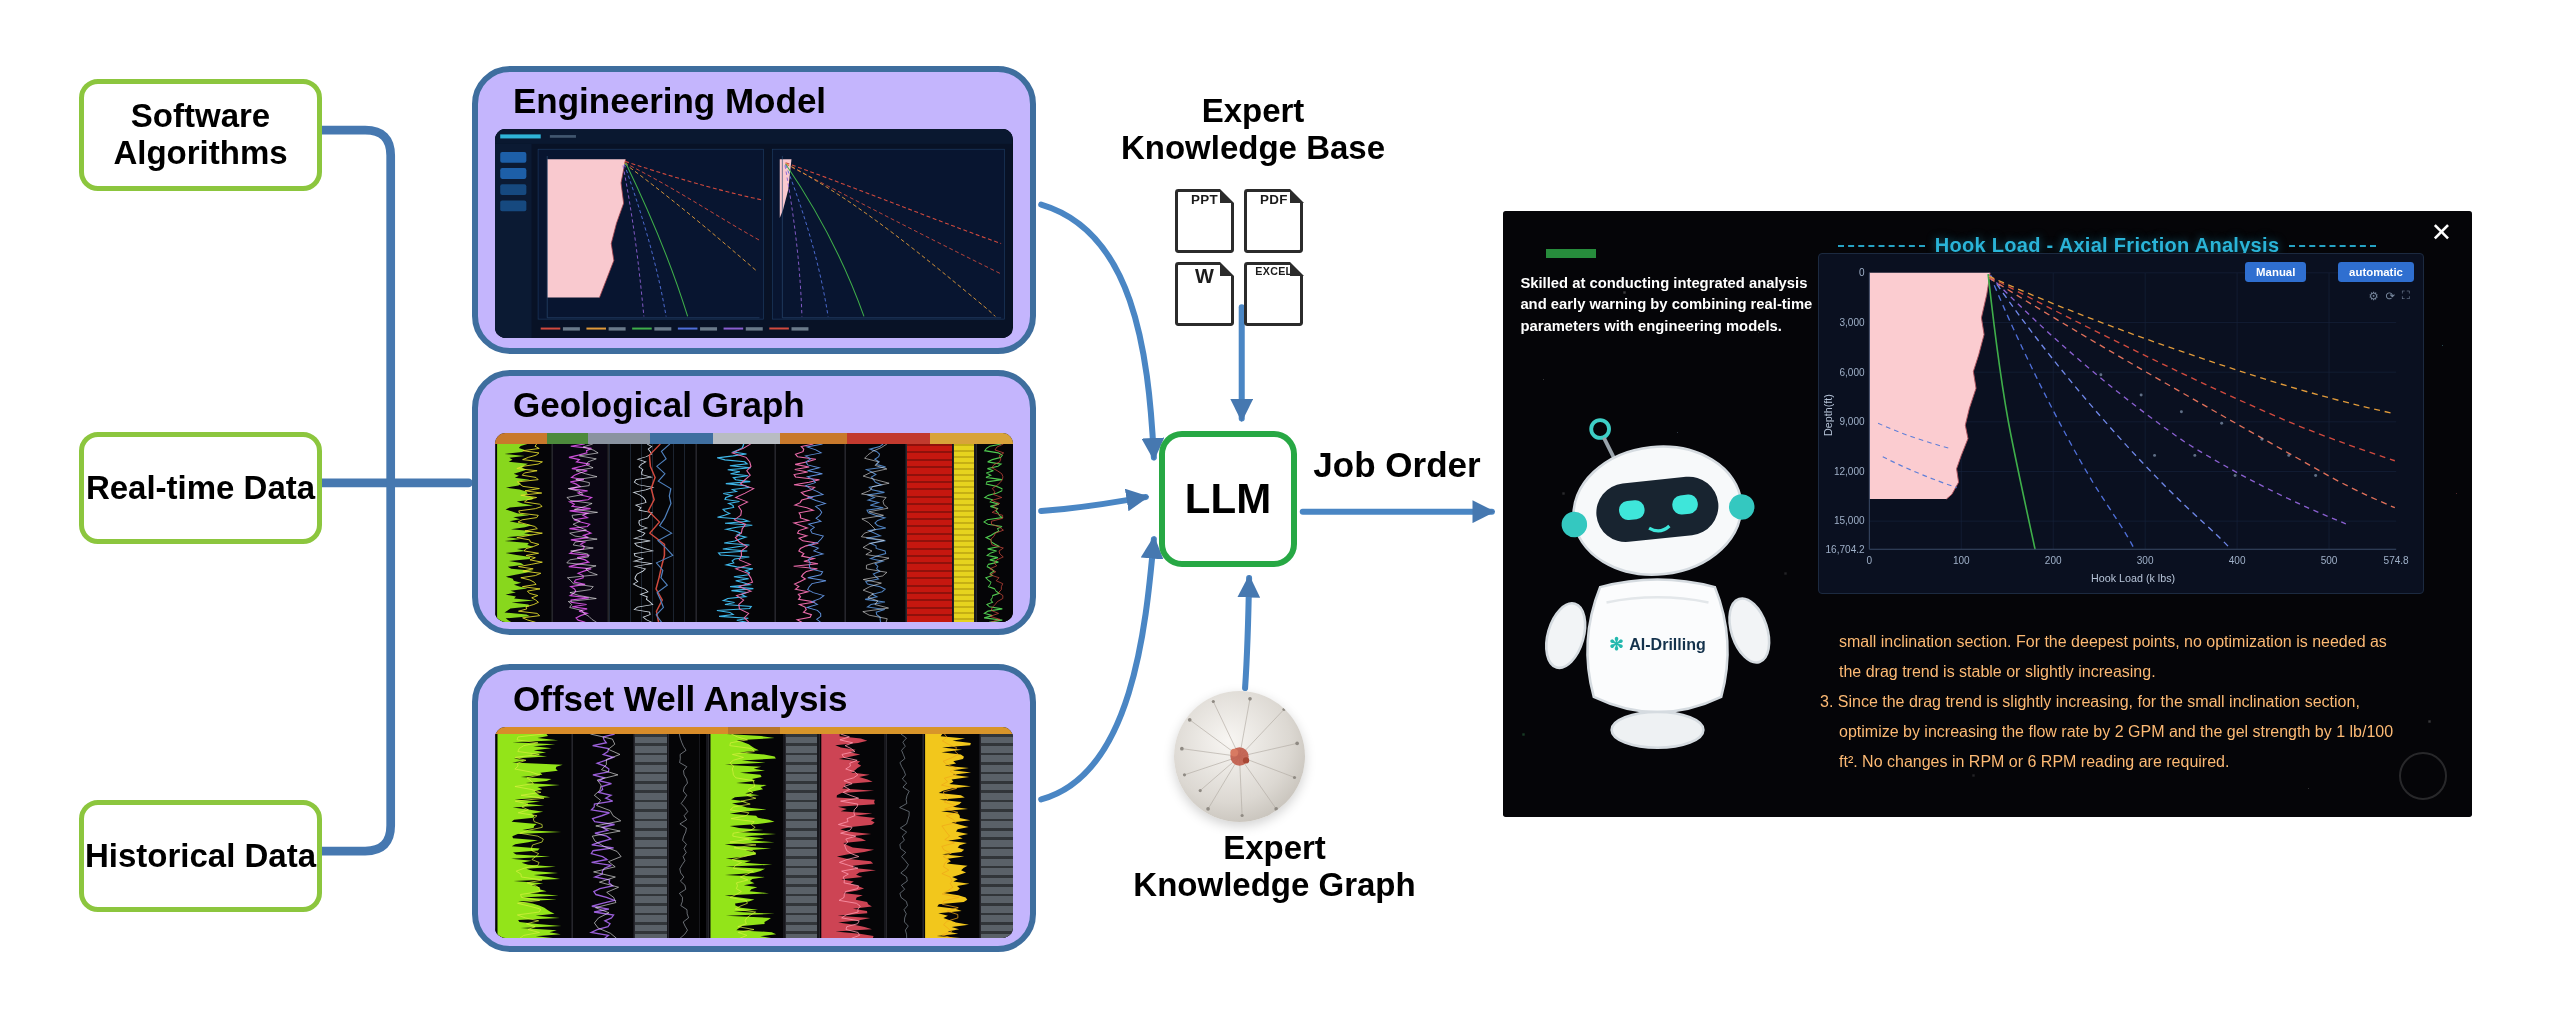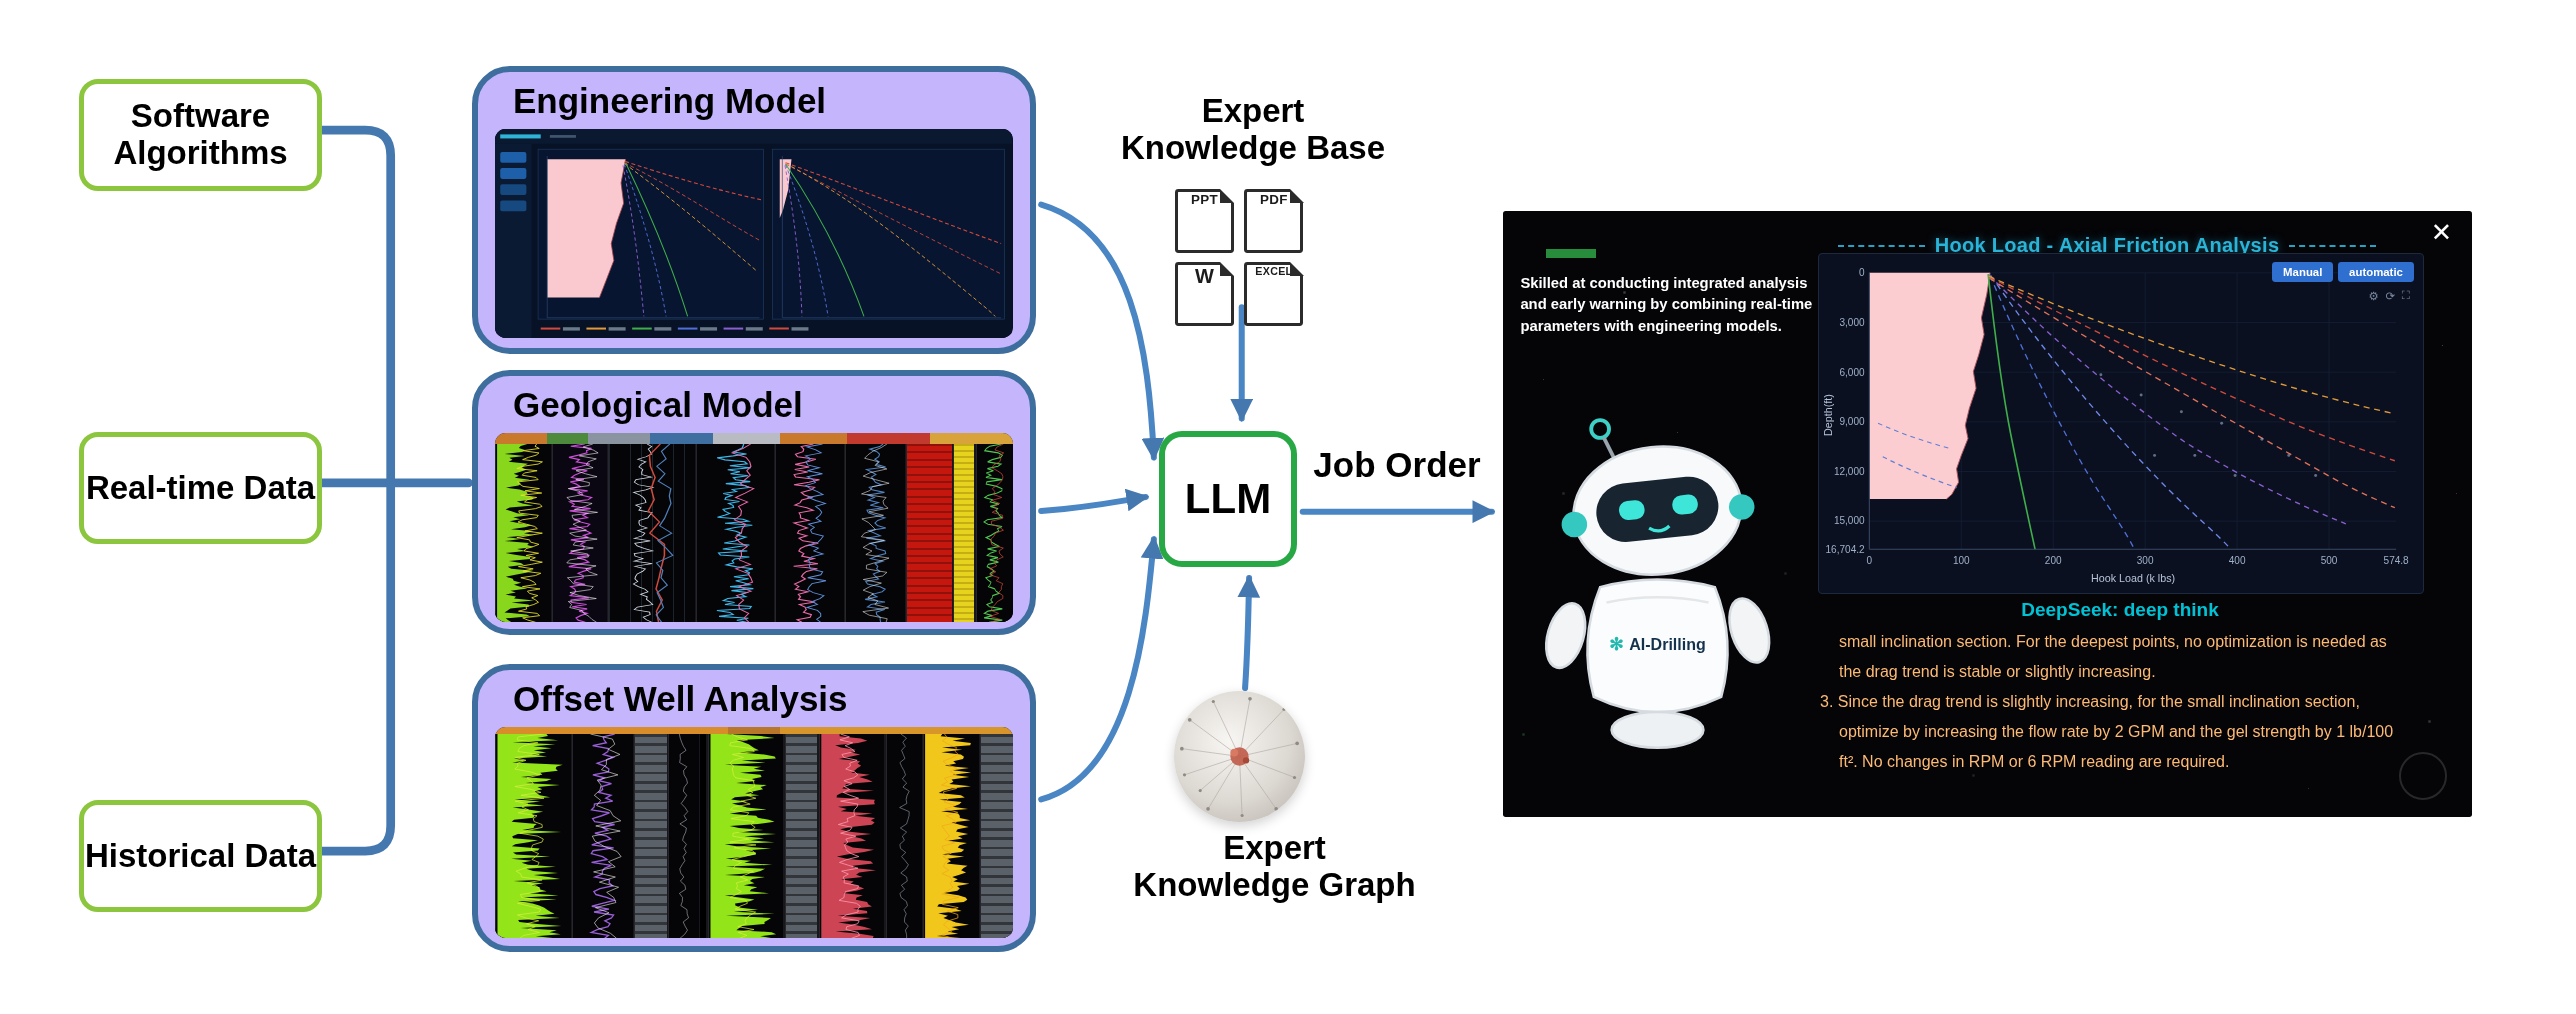--- a/index.html
+++ b/index.html
@@ -77,21 +77,21 @@
   .panel-intro{position:absolute;left:17.4px;top:62px;width:303px;color:#fff;font-weight:bold;
                font-size:14.8px;line-height:1.45;}
   .robot-wrap{position:absolute;left:27px;top:188px;width:255px;height:389px;}
   .robot-label{position:absolute;left:50%;top:63%;transform:translate(-50%,-50%);display:flex;
                align-items:center;gap:5.4px;font-weight:bold;font-size:16px;color:#14324c;}
   .robot-logo{color:#23b8ae;font-size:17.4px;}
   .hl-chart{position:absolute;left:315px;top:42px;width:604px;height:339px;background:#0a1020;
             border:0.7px solid #1c2a40;border-radius:4px;overflow:hidden;}
   .chart-btns{position:absolute;right:9.4px;top:8px;display:flex;gap:5.4px;z-index:4;}
   .chart-btn{background:#2f6fd0;color:#fff;font-size:11.4px;padding:4px 10.7px;border-radius:3.4px;
-             font-weight:bold;cursor:pointer;}
+             font-weight:bold;cursor:pointer;margin-left:27px;}
   .chart-icons{position:absolute;right:13.4px;top:35px;display:flex;gap:6.7px;z-index:4;
                color:#7a8aa0;font-size:11.4px;}
   .chart-icons span{cursor:pointer;}
   .deepseek-title{position:absolute;left:315px;top:388px;width:604px;text-align:center;
                   color:#00c2d4;font-weight:bold;font-size:19px;}
   .analysis{position:absolute;left:317px;top:416px;width:631px;color:#fdba74;font-size:16px;
             line-height:30px;}
   .analysis .cont{padding-left:19px;}
 </style>
 </head>
@@ -182,21 +182,21 @@
           <rect x="244" y="294" width="26" height="5"></rect>
             <rect x="314" y="294" width="26" height="5"></rect>
           <rect x="384" y="294" width="26" height="5"></rect>
             <rect x="454" y="294" width="26" height="5"></rect>
         </g>
       </svg>
     </div>
   </div>
 
   <div class="model-box" style="top:370px;height:265px;">
-    <div class="model-title">Geological Model</div>
+    <div class="model-title">Geological Graph</div>
     <div class="model-shot" style="height:189px;">
       <div class="hdr-strip" style="height:10.7px;background:linear-gradient(90deg,#c8792c 0 10%,#4d8a3c 10% 18%,#8a93a0 18% 30%,#3f6fa0 30% 42%,#b8bcc2 42% 55%,#c8792c 55% 68%,#c23a2e 68% 84%,#d8a33a 84% 100%);"></div>
       <div class="tracks" style="top:10.7px;">
         <div class="track" style="flex:60;">
           <svg viewBox="0 0 100 300" preserveAspectRatio="none">
               <polygon points="2,0 58.0,0.0 45.6,3.3 42.2,6.7 53.2,10.0 48.5,13.3 15.7,16.7 53.3,20.0 24.7,23.3 30.6,26.7 23.3,30.0 59.0,33.3 52.2,36.7 48.1,40.0 56.5,43.3 45.2,46.7 32.7,50.0 42.3,53.3 34.8,56.7 62.2,60.0 41.2,63.3 45.8,66.7 41.6,70.0 18.3,73.3 43.5,76.7 55.9,80.0 58.6,83.3 52.6,86.7 70.0,90.0 67.1,93.3 38.3,96.7 48.9,100.0 68.8,103.3 25.5,106.7 17.7,110.0 28.7,113.3 39.2,116.7 61.4,120.0 31.8,123.3 44.5,126.7 25.0,130.0 43.0,133.3 66.3,136.7 53.4,140.0 27.5,143.3 69.6,146.7 51.7,150.0 70.2,153.3 19.4,156.7 44.8,160.0 16.0,163.3 60.8,166.7 57.8,170.0 70.1,173.3 38.7,176.7 55.6,180.0 17.4,183.3 38.1,186.7 63.3,190.0 62.8,193.3 24.1,196.7 45.9,200.0 51.4,203.3 21.6,206.7 28.4,210.0 68.3,213.3 55.6,216.7 35.7,220.0 18.3,223.3 31.1,226.7 32.8,230.0 46.5,233.3 33.2,236.7 44.8,240.0 57.9,243.3 26.8,246.7 36.7,250.0 17.6,253.3 36.9,256.7 33.5,260.0 70.4,263.3 28.6,266.7 60.1,270.0 61.4,273.3 26.7,276.7 21.5,280.0 15.6,283.3 56.4,286.7 62.8,290.0 17.9,293.3 22.7,296.7 29.0,300.0 2,300" fill="#8fe31f" opacity="0.95"></polygon>
               <polyline points="75.1,0.0 72.1,3.8 79.9,7.5 49.5,11.3 79.4,15.0 74.2,18.8 59.8,22.5 49.2,26.3 85.8,30.0 77.9,33.8 49.5,37.5 38.5,41.3 76.0,45.0 52.4,48.8 48.5,52.5 74.0,56.3 77.9,60.0 39.7,63.8 43.8,67.5 49.9,71.3 80.2,75.0 53.5,78.8 84.5,82.5 45.8,86.3 75.1,90.0 57.6,93.8 52.7,97.5 80.6,101.3 85.3,105.0 72.8,108.8 42.0,112.5 43.6,116.3 78.1,120.0 75.3,123.8 48.4,127.5 40.6,131.3 56.5,135.0 71.7,138.8 76.4,142.5 53.5,146.3 85.6,150.0 61.4,153.8 38.5,157.5 62.1,161.3 63.6,165.0 79.3,168.8 69.1,172.5 55.0,176.3 52.1,180.0 78.7,183.8 55.7,187.5 72.7,191.3 62.8,195.0 85.6,198.8 65.2,202.5 41.5,206.3 68.7,210.0 49.6,213.8 82.8,217.5 73.0,221.3 45.9,225.0 62.6,228.8 70.5,232.5 74.0,236.3 48.9,240.0 81.3,243.8 58.1,247.5 61.8,251.3 77.3,255.0 66.0,258.8 73.3,262.5 78.5,266.3 69.9,270.0 55.3,273.8 56.9,277.5 41.6,281.3 75.9,285.0 80.6,288.8 49.2,292.5 59.0,296.3 73.4,300.0" fill="none" stroke="#e8e12f" stroke-width="1.5"></polyline>
             </svg>
         </div>
         <div class="track" style="flex:60;background:#0a0612;">
@@ -471,21 +471,20 @@
           <text x="486" y="462">300</text>
           <text x="623" y="462">400</text>
           <text x="760" y="462">500</text>
           <text x="860" y="462">574.8</text>
         </g>
         <text x="20" y="240" fill="#b7c4d8" font-size="16" text-anchor="middle" transform="rotate(-90 20 240)" font-family="Liberation Sans, sans-serif">Depth(ft)</text>
         <text x="468" y="488" fill="#b7c4d8" font-size="16" text-anchor="middle" font-family="Liberation Sans, sans-serif">Hook Load (k lbs)</text>
       </svg>
     </div>
 
-    <div class="deepseek-title">DeepSeek: deep think</div>
     <div class="analysis">
       <div class="cont">small inclination section. For the deepest points, no optimization is needed as</div>
       <div class="cont">the drag trend is stable or slightly increasing.</div>
       <div>3. Since the drag trend is slightly increasing, for the small inclination section,</div>
       <div class="cont">optimize by increasing the flow rate by 2 GPM and the gel strength by 1 lb/100</div>
       <div class="cont">ft². No changes in RPM or 6 RPM reading are required.</div>
     </div>
   </div>
 
 </div>

